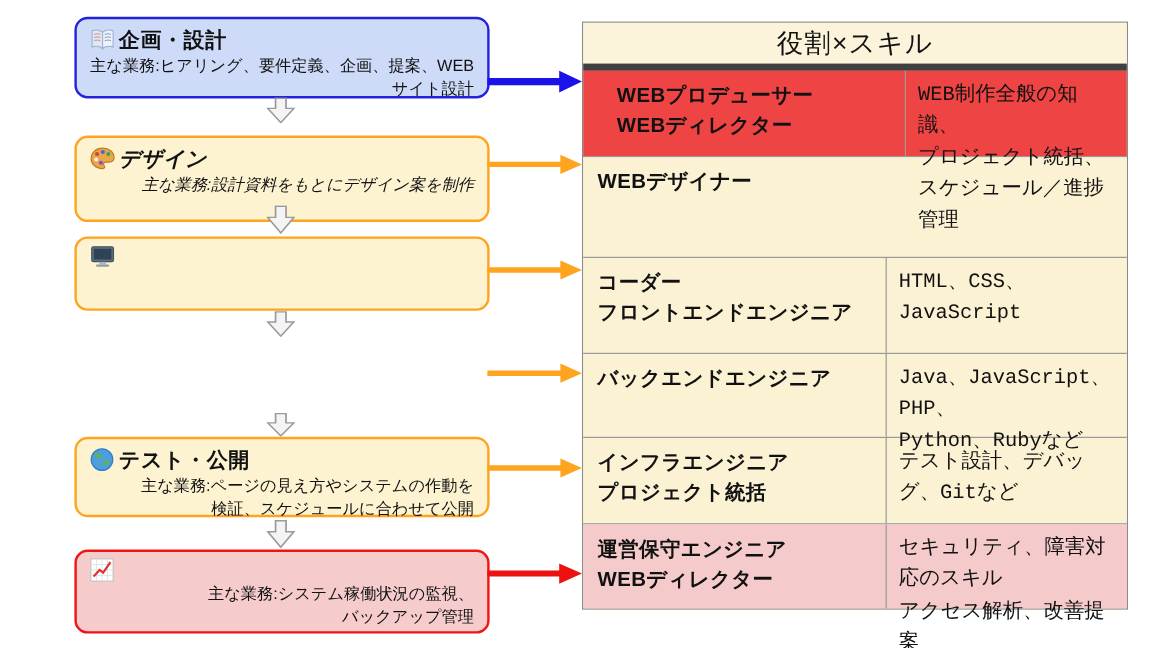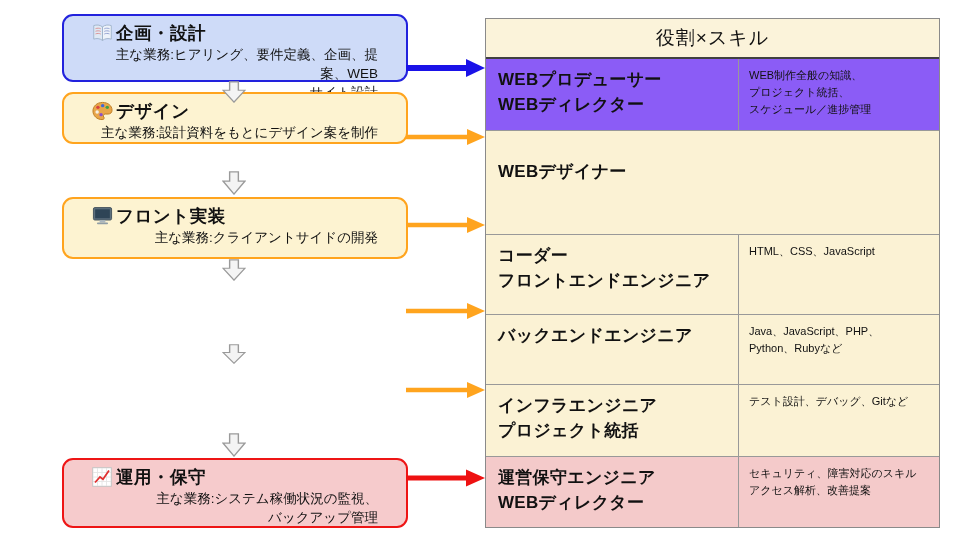--- a/index.html
+++ b/index.html
@@ -1,26 +1,26 @@
 <!DOCTYPE html>
 <html><head>
 <meta charset="utf-8">
 <style>
   html,body{margin:0;padding:0;background:#ffffff;}
   body{font-family:"Liberation Sans","DejaVu Sans",sans-serif;color:#111111;}
   .canvas{position:relative;width:960px;height:540px;background:#ffffff;overflow:hidden;}
 
   
   .stage{position:absolute;left:62px;width:346px;border:2.5px solid;border-radius:11px;
-         padding:4px 28px;box-sizing:border-box;}
+         padding:4px 11px;box-sizing:border-box;}
   .s-blue{background:#cedbf8;border-color:#2222dd;}
   .s-orange{background:#fdf3d1;border-color:#ffa41e;}
   .s-red{background:#f6cbcc;border-color:#ee1515;}
   .p0{top:14px;height:68px;}
-  .p1{top:92px;height:52px;}
+  .p1{top:113px;height:72px;font-style:italic;}
   .p2{top:197px;height:62px;}
   .p3{top:282px;height:63px;}
   .p4{top:364px;height:67px;}
   .p5{top:458px;height:70px;}
   .stage-title-row{display:flex;align-items:center;gap:3px;margin-top:1px;}
   .stage-title{font-size:17.5px;font-weight:bold;letter-spacing:0.5px;}
   .stage-desc{font-size:13.5px;line-height:1.4;white-space:pre-line;margin-top:1px;text-align:right;}
   .icon{display:inline-flex;width:21px;height:20px;flex:0 0 auto;}
 
   
@@ -39,31 +39,31 @@
   .h2{top:214px;}
   .h3{top:300px;}
   .h4{top:379px;}
   .h5{top:467px;}
   .harrow svg{width:100%;height:100%;display:block;}
 
   
   .tbl{position:absolute;left:485px;top:18px;width:455px;border:1.5px solid #8a8a8a;
        box-sizing:border-box;background:#fbf2d4;}
   .thead{height:40px;display:flex;align-items:center;justify-content:center;
-         font-size:19px;letter-spacing:1px;background:#fbf3da;border-bottom:2px solid #404040;
+         font-size:22px;letter-spacing:1px;background:#fbf3da;border-bottom:6px solid #404040;
          box-sizing:border-box;}
   .trow{display:flex;border-bottom:1px solid #999999;box-sizing:border-box;}
   .trow:last-child{border-bottom:none;}
-  .rh0{height:72px;} .rh1{height:84px;margin-top:20px;} .rh2{height:80px;}
+  .rh0{height:72px;} .rh1{height:84px;} .rh2{height:80px;}
   .rh3{height:70px;} .rh4{height:72px;} .rh5{height:70px;}
   .role{width:252px;padding:9px 12px 4px 12px;font-weight:bold;font-size:17px;line-height:1.45;
         white-space:pre-line;box-sizing:border-box;letter-spacing:0.3px;}
-  .skill{flex:1;border-left:1px solid #999999;padding:8px 10px 4px 10px;font-size:11px;
-         line-height:1.55;white-space:pre-line;box-sizing:border-box;}
-  .bg-blue{background:#8b5cf6;}
+  .skill{flex:1;border-left:1px solid #999999;padding:8px 10px 4px 10px;font-size:17px;
+         line-height:1.55;white-space:pre-line;box-sizing:border-box;font-family:Liberation Mono, monospace;}
+  .bg-blue{background:#ef4444;padding-left:16px;}
   .bg-cream{background:#fbf2d4;}
   .bg-pink{background:#f4caca;}
 </style>
 </head>
 <body>
 
 <div class="canvas">
 
   <div class="stage s-blue p0">
     <div class="stage-title-row">
@@ -101,37 +101,49 @@
   <div class="stage s-orange p2">
     <div class="stage-title-row">
       <span class="icon">
         <svg viewBox="0 0 22 20">
             <rect x="1.5" y="1.2" width="19" height="13" rx="1.5" fill="#5d707e" stroke="#43525c" stroke-width="1"></rect>
             <rect x="3.3" y="3" width="15.4" height="9.4" fill="#2e4456"></rect>
             <rect x="8" y="14.4" width="6" height="2.4" fill="#aab6bf"></rect>
             <rect x="5.2" y="16.8" width="11.6" height="1.8" rx="0.9" fill="#8f9da6"></rect>
           </svg>
       </span>
-      <span class="stage-title">フロント実装</span>
-    </div>
-    <div class="stage-desc">主な業務:クライアントサイドの開発</div>
-  </div>
-
-
+    </div>
+  </div>
+
+
+  <div class="stage s-orange p4">
+    <div class="stage-title-row">
+      <span class="icon">
+        <svg viewBox="0 0 20 20">
+            <circle cx="10" cy="10" r="9" fill="#4e9de4" stroke="#2f7ec2" stroke-width="1"></circle>
+            <path d="M3.5 6.5 C5 4 8.5 3.8 9.8 5.6 C11 7.4 8.2 8.8 6.2 8.8 C4.2 8.8 3.1 8 3.5 6.5 Z" fill="#5cb060"></path>
+            <path d="M12 10.5 C14.8 9.4 16.9 11.2 16 13.2 C15.1 15.2 12.2 15 11.2 13.2 Z" fill="#5cb060"></path>
+            <path d="M7.6 13.2 C8.8 12.2 10.8 12.8 10.3 14.4 C9.8 16 7.6 15.4 7.6 13.2 Z" fill="#5cb060"></path>
+          </svg>
+      </span>
+      <span class="stage-title">テスト・公開</span>
+    </div>
+    <div class="stage-desc">主な業務:ページの見え方やシステムの作動を
+検証、スケジュールに合わせて公開</div>
+  </div>
 
   <div class="stage s-red p5">
     <div class="stage-title-row">
       <span class="icon">
         <svg viewBox="0 0 20 20">
             <rect x="0.7" y="0.7" width="18.6" height="18.6" fill="#ffffff" stroke="#c4c4c4" stroke-width="1"></rect>
             <path d="M5.5 1 V19 M10 1 V19 M14.5 1 V19 M1 5.5 H19 M1 10 H19 M1 14.5 H19" stroke="#e2e2e2" stroke-width="0.8"></path>
             <polyline points="3,15.5 8,10 11,12.2 17,3.5" stroke="#e03030" stroke-width="1.8" fill="none"></polyline>
           </svg>
       </span>
-      <span class="stage-title">運用・保守</span>
     </div>
     <div class="stage-desc">主な業務:システム稼働状況の監視、
 バックアップ管理</div>
   </div>
 
   <div class="darrow d0">
       <svg viewBox="0 0 22 26" preserveAspectRatio="none">
         <path d="M7 1 H15 V11 H21 L11 25 L1 11 H7 Z" fill="#f4f4f4" stroke="#9a9a9a" stroke-width="1.3"></path>
       </svg>
     </div>

